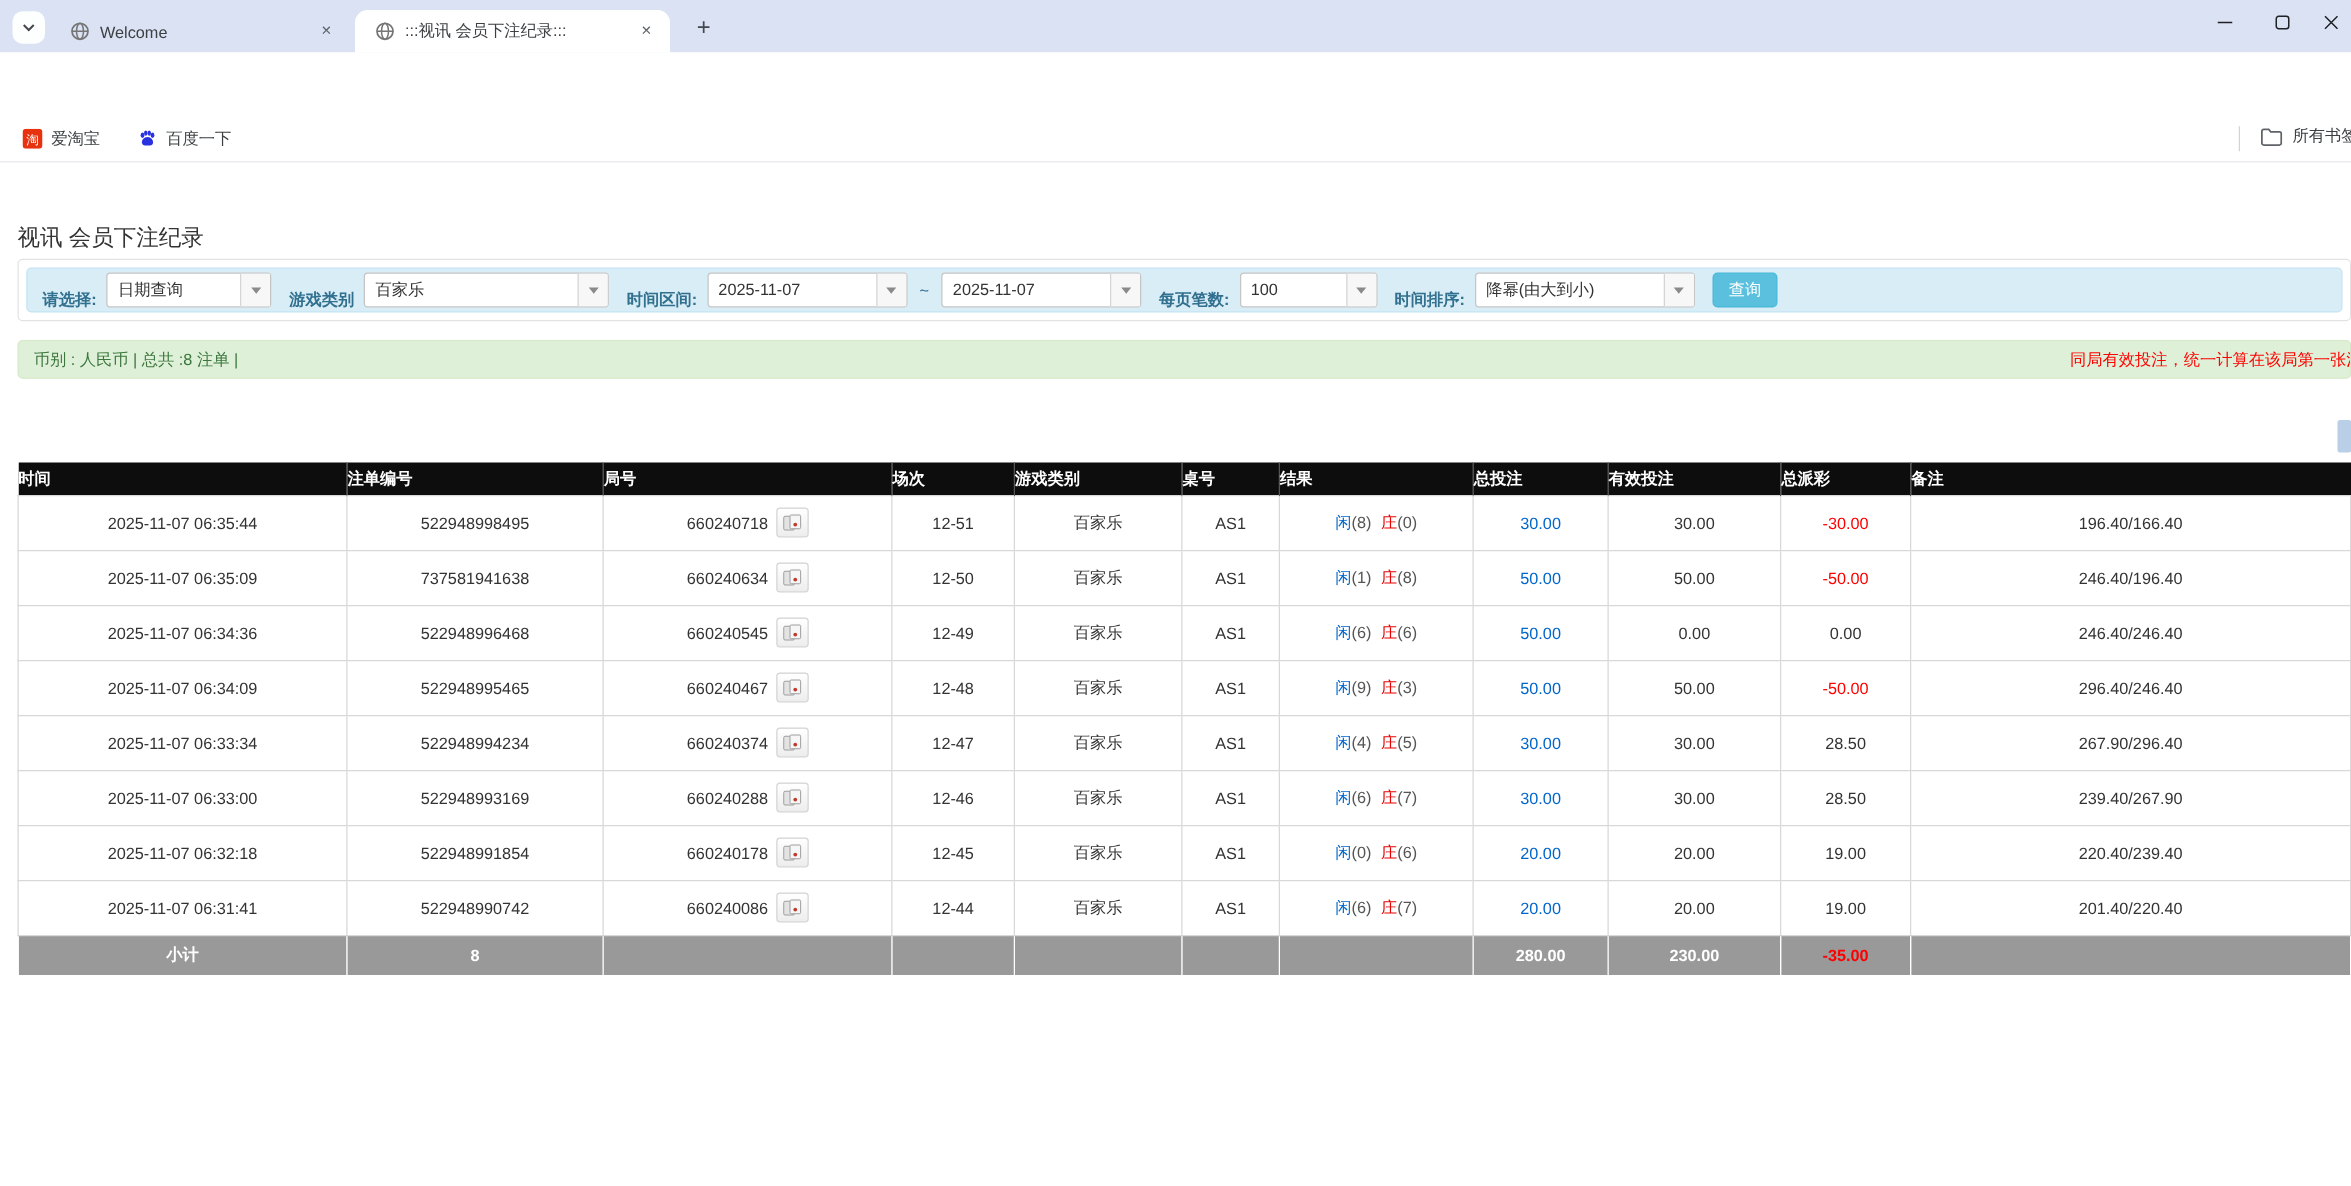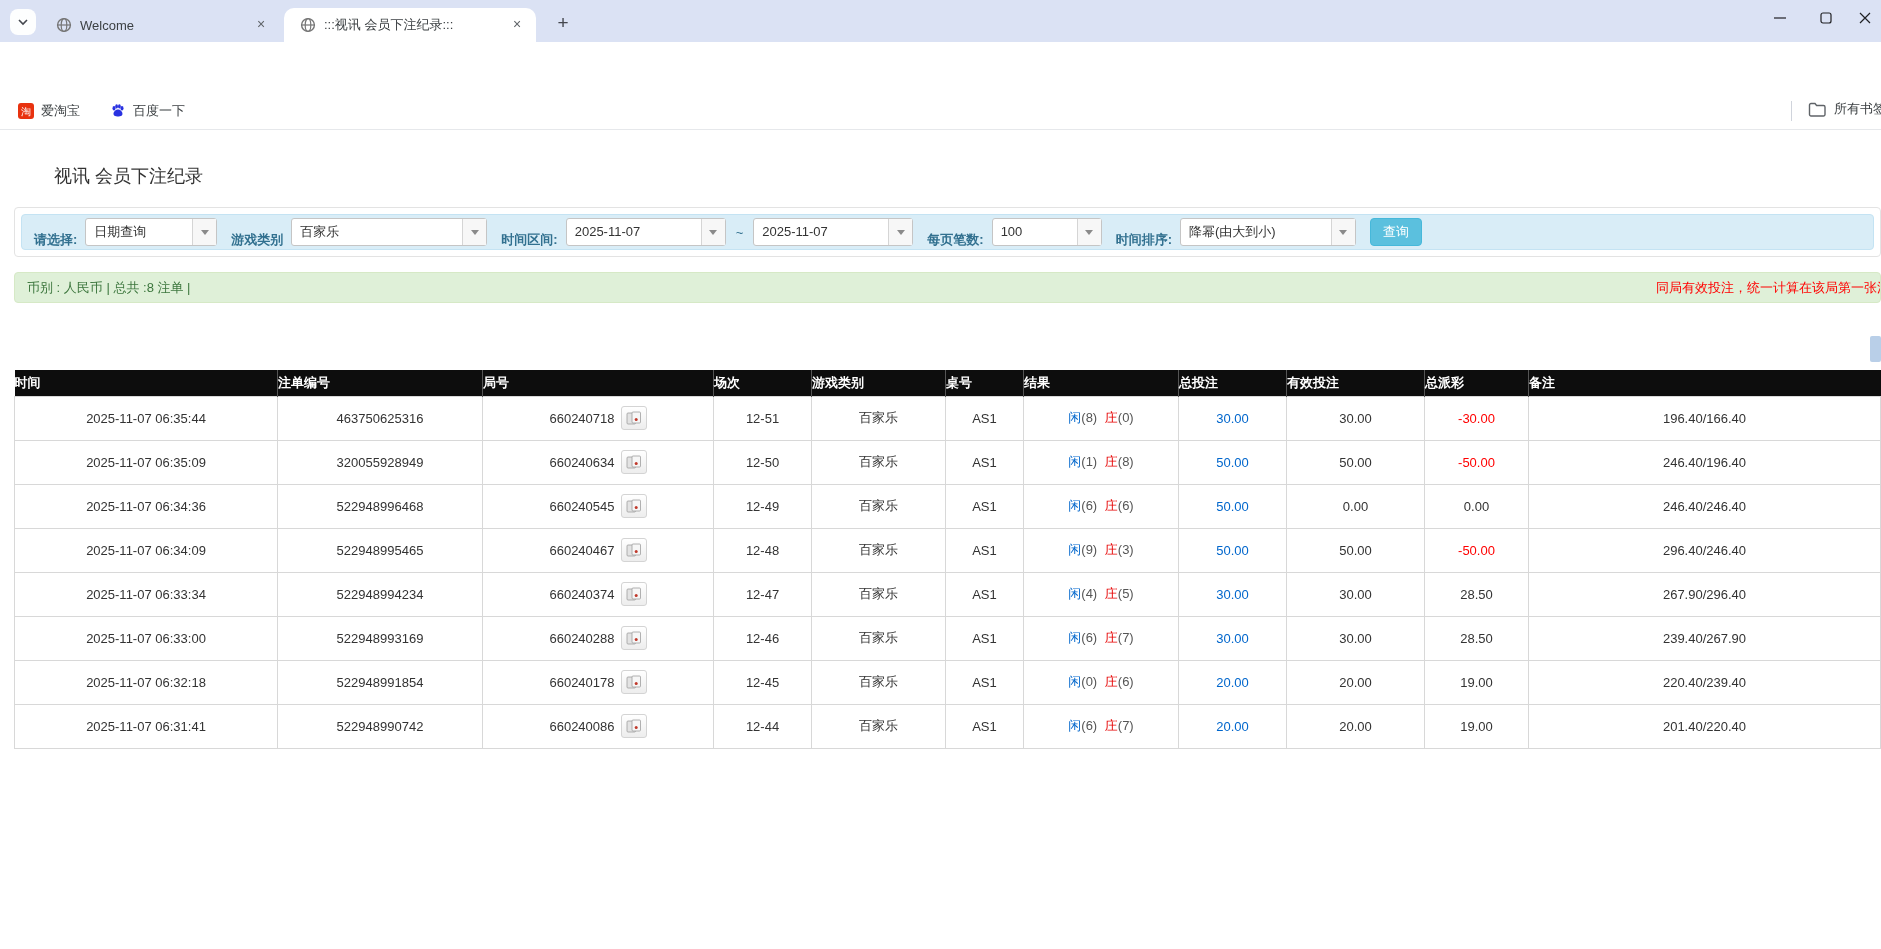--- a/index.html
+++ b/index.html
@@ -36,21 +36,21 @@
 
   .bookmarks-bar { position:absolute; top:92px; left:0; width:1881px; height:38px; background:#fff;
     border-bottom:1px solid #e6e8eb; overflow:hidden; }
   .bm-item { position:absolute; top:8px; height:22px; display:flex; align-items:center; gap:7px;
     font-size:13px; color:#3c4043; cursor:pointer; }
   .bm-sep { position:absolute; left:1791px; top:9px; width:1px; height:20px; background:#d0d4dc; }
   .bm-all { position:absolute; left:1808px; top:8px; display:flex; align-items:center; gap:8px;
     font-size:13px; color:#3c4043; white-space:nowrap; cursor:pointer; }
 
   
-  .page-title { position:absolute; left:14px; top:164px; font-size:18px; font-weight:500; color:#333;margin-left:40px; }
+  .page-title { position:absolute; left:14px; top:178px; font-size:18px; font-weight:500; color:#333; }
 
   .filter-panel { position:absolute; left:14px; top:207px; width:1867px; height:50px; background:#fff;
     border:1px solid #e3e3e3; border-radius:4px; padding:6px; }
   .filter-bar { width:100%; height:100%; background:#d9edf7; border:1px solid #c4e3f3; border-radius:4px;
     display:flex; align-items:center; padding:0 12px; }
   .f-label { font-size:13px; font-weight:bold; color:#31708f; white-space:nowrap;margin-top:16px; }
   .combo { background:#fff; border:1px solid #c5c5c5; border-radius:3px; height:28px; display:flex;
     align-items:stretch; margin:0 14px 0 8px; cursor:pointer; }
   .combo .combo-val { font-size:13px; color:#333; line-height:26px; padding:0 8px; flex:1;
     white-space:nowrap; overflow:hidden; }
@@ -302,21 +302,21 @@
           <th>结果</th>
           <th>总投注</th>
           <th>有效投注</th>
           <th>总派彩</th>
           <th>备注</th>
         </tr>
       </thead>
     <tbody id="rows-body">
         <tr>
           <td>2025-11-07 06:35:44</td>
-          <td>463750625316</td>
+          <td>522948998495</td>
           <td><span class="round-cell">
               <span>660240718</span>
               <span class="round-btn">
                 <svg width="16" height="14" viewBox="0 0 16 14">
                   <rect x="1" y="2" width="8.5" height="11" rx="1" fill="#e3e3e3" stroke="#9e9e9e" stroke-width="0.8"></rect>
                   <rect x="6" y="1" width="8.5" height="11" rx="1" fill="#f6f6f6" stroke="#9e9e9e" stroke-width="0.8"></rect>
                   <circle cx="10.2" cy="8.6" r="1.5" fill="#c0392b"></circle>
                 </svg>
               </span>
             </span></td>
@@ -324,21 +324,21 @@
           <td>百家乐</td>
           <td>AS1</td>
           <td><span class="res-p">闲</span><span class="res-num">(8)</span> <span class="res-b">庄</span><span class="res-num">(0)</span></td>
           <td><a class="lnk-bet">30.00</a></td>
           <td>30.00</td>
           <td><span class="neg">-30.00</span></td>
           <td>196.40/166.40</td>
         </tr>
         <tr>
           <td>2025-11-07 06:35:09</td>
-          <td>320055928949</td>
+          <td>737581941638</td>
           <td><span class="round-cell">
               <span>660240634</span>
               <span class="round-btn">
                 <svg width="16" height="14" viewBox="0 0 16 14">
                   <rect x="1" y="2" width="8.5" height="11" rx="1" fill="#e3e3e3" stroke="#9e9e9e" stroke-width="0.8"></rect>
                   <rect x="6" y="1" width="8.5" height="11" rx="1" fill="#f6f6f6" stroke="#9e9e9e" stroke-width="0.8"></rect>
                   <circle cx="10.2" cy="8.6" r="1.5" fill="#c0392b"></circle>
                 </svg>
               </span>
             </span></td>
@@ -476,15 +476,28 @@
             </span></td>
           <td>12-44</td>
           <td>百家乐</td>
           <td>AS1</td>
           <td><span class="res-p">闲</span><span class="res-num">(6)</span> <span class="res-b">庄</span><span class="res-num">(7)</span></td>
           <td><a class="lnk-bet">20.00</a></td>
           <td>20.00</td>
           <td><span class="">19.00</span></td>
           <td>201.40/220.40</td>
         </tr>
+        <tr class="foot ">
+          <td>小计</td>
+          <td>8</td>
+          <td></td>
+          <td></td>
+          <td></td>
+          <td></td>
+          <td></td>
+          <td>280.00</td>
+          <td>230.00</td>
+          <td class="neg-cell">-35.00</td>
+          <td></td>
+        </tr>
       </tbody>
   </table>
 </div>
 
 </body></html>

